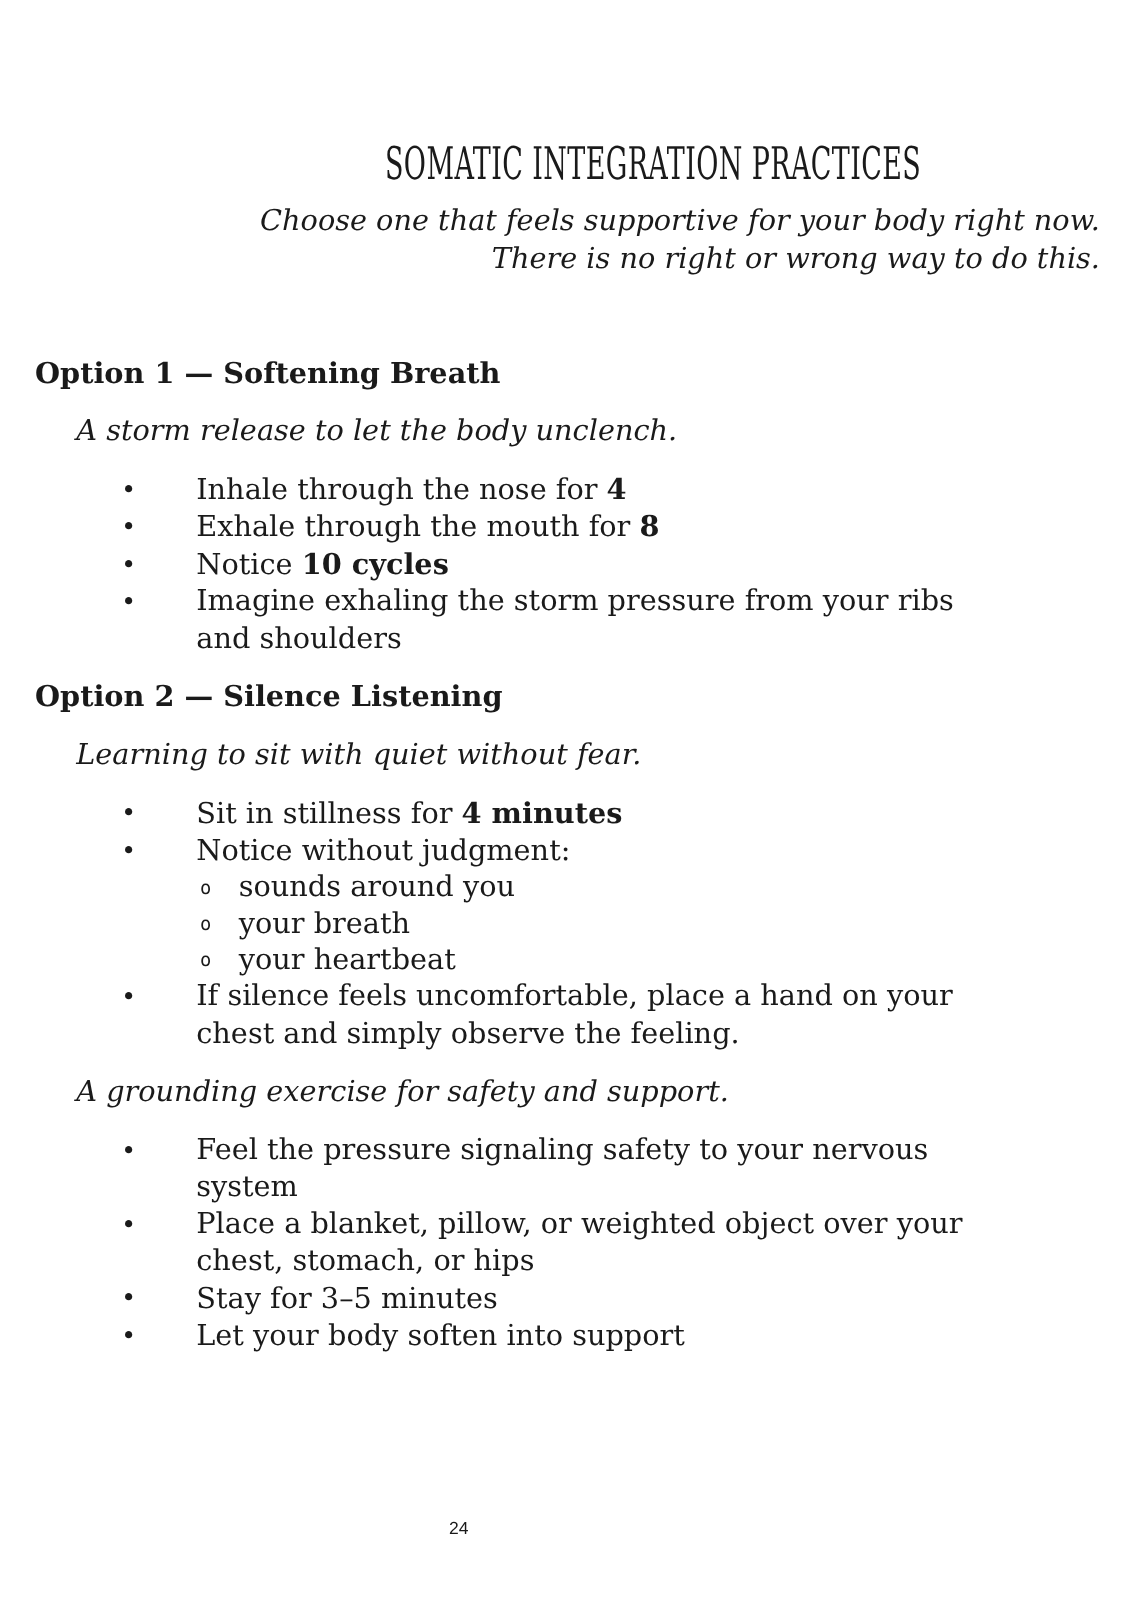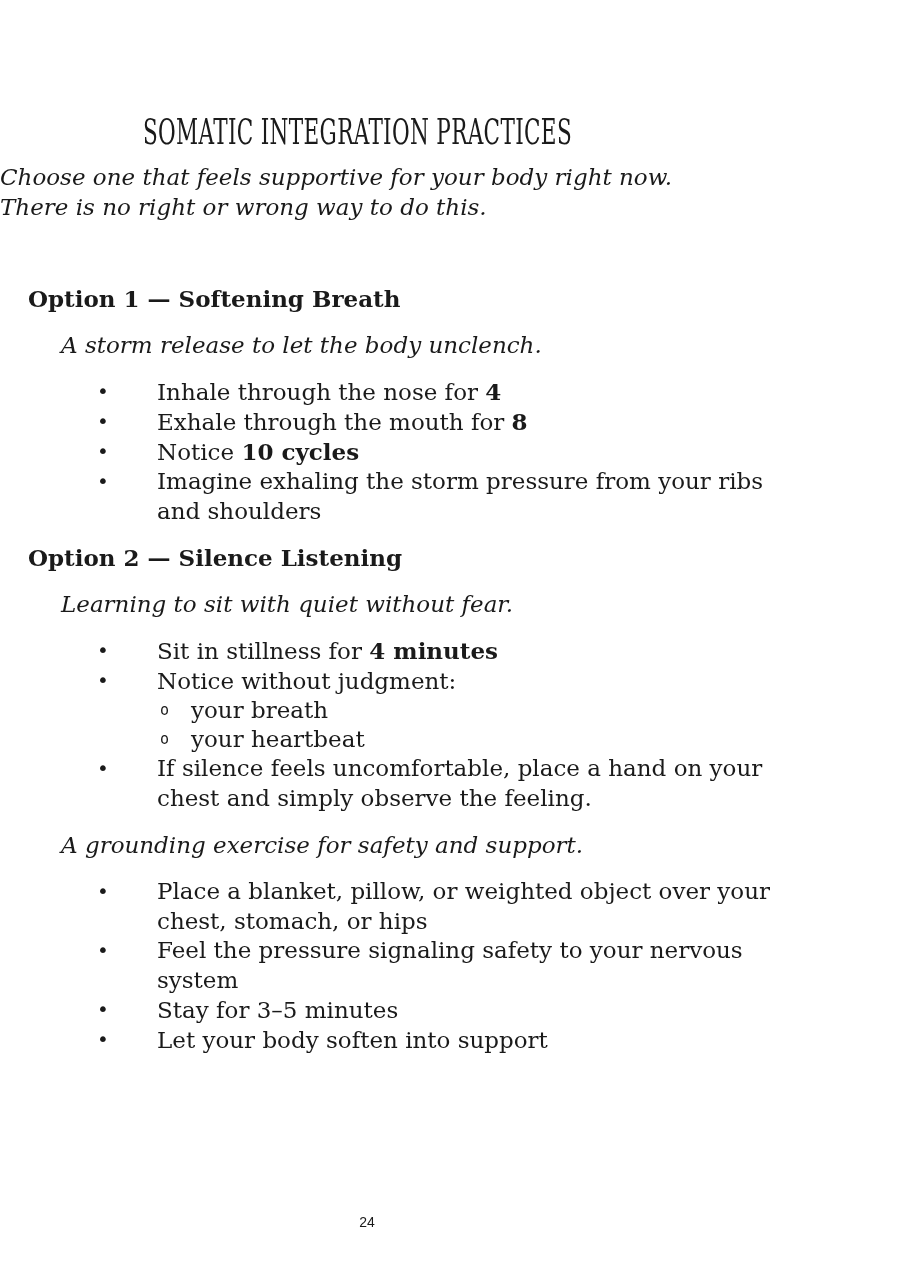--- a/index.html
+++ b/index.html
@@ -8,21 +8,21 @@
     height: 1285px;
     background: #ffffff;
     color: #1a1a1a;
     font-family: "DejaVu Serif", serif;
     position: relative;
     overflow: hidden;
   }
   .page { position: relative; width: 900px; height: 1285px; }
 
   
-  .header { width: 880px; text-align: left; }
+  .header { width: 880px; text-align: right; }
   .doc-title {
     padding-top: 112px;
     font-size: 36px;
     line-height: 40px;
     font-weight: normal;
     margin: 0;
     white-space: nowrap;
   }
   .doc-title .squeeze {
     display: inline-block;
@@ -142,38 +142,39 @@
     <div class="section">
       <h2>Option 2 — Silence Listening</h2>
       <p class="desc">Learning to sit with quiet without fear.</p>
       <ul class="l1">
         <li>
             <span class="wrapbox"><span>Sit in stillness for </span><strong>4 minutes</strong></span>
           </li>
         <li>
           <span class="wrapbox"><span>Notice without judgment:</span><strong></strong></span>
           <ul class="l2">
+            <li><span>sounds around you</span></li>
             <li><span>your breath</span></li>
             <li><span>your heartbeat</span></li>
           </ul>
         </li>
         <li>
             <span class="wrapbox"><span>If silence feels uncomfortable, place a hand on your chest and simply observe the feeling.</span><strong></strong></span>
           </li>
       </ul>
     </div>
 
     <div class="section">
       <p class="desc">A grounding exercise for safety and support.</p>
       <ul class="l1">
         <li>
-            <span class="wrapbox"><span>Place a blanket, pillow, or weighted object over your chest, stomach, or hips</span><strong></strong></span>
+            <span class="wrapbox"><span>Feel the pressure signaling safety to your nervous system</span><strong></strong></span>
           </li>
         <li>
-            <span class="wrapbox"><span>Feel the pressure signaling safety to your nervous system</span><strong></strong></span>
+            <span class="wrapbox"><span>Place a blanket, pillow, or weighted object over your chest, stomach, or hips</span><strong></strong></span>
           </li>
         <li>
             <span class="wrapbox"><span>Stay for 3–5 minutes</span><strong></strong></span>
           </li>
         <li>
             <span class="wrapbox"><span>Let your body soften into support</span><strong></strong></span>
           </li>
       </ul>
     </div>
 

